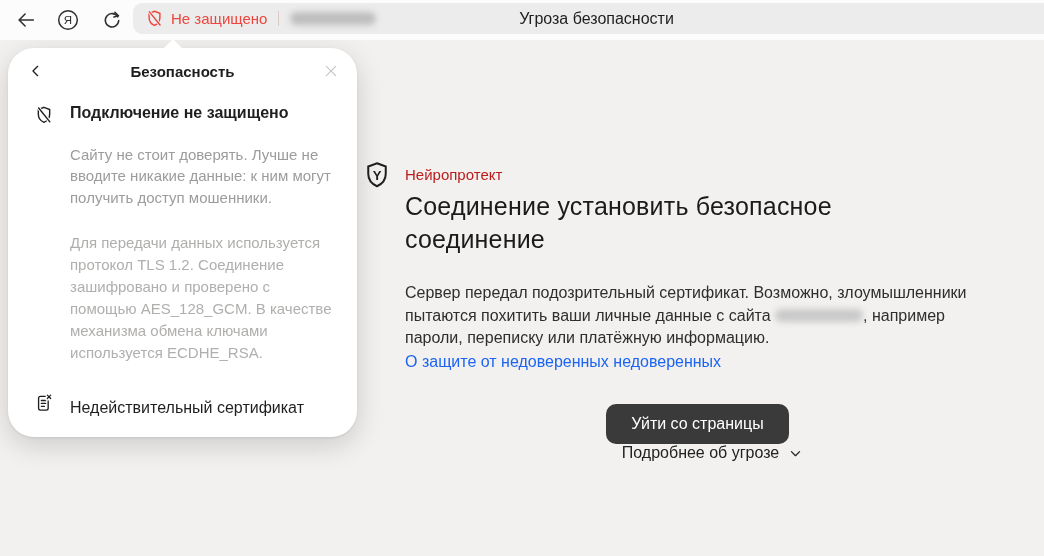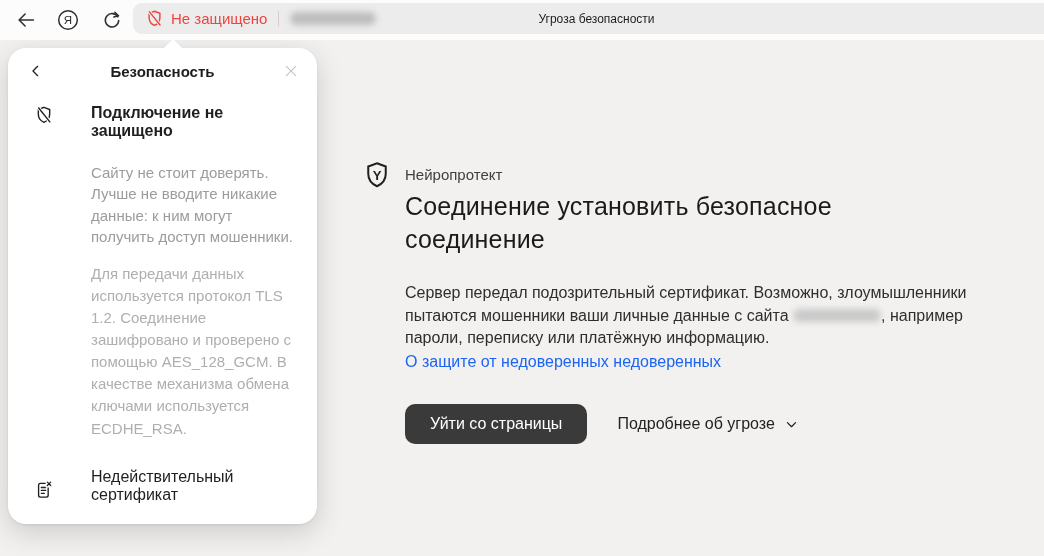--- a/index.html
+++ b/index.html
@@ -11,47 +11,47 @@
   .tb-icon { position:absolute; top:8px; width:24px; height:24px; display:flex; align-items:center; justify-content:center; cursor:pointer; }
   .tb-back { left:14px; }
   .tb-logo { left:56px; }
   .tb-refresh { left:100px; }
 
   .addressbar { position:absolute; left:133px; top:3px; right:0; height:31px; background:#ececec; border-radius:9px 0 0 9px; display:flex; align-items:center; }
   .sec-chip { display:flex; align-items:center; padding-left:12px; cursor:pointer; }
   .sec-chip-label { color:#ee453e; font-size:15px; margin-left:7px; white-space:nowrap; }
   .chip-divider { width:1px; height:15px; background:#ddc9c7; margin:0 11px; }
   .blur-blob { display:inline-block; width:86px; height:13px; border-radius:7px; background:#bdbdbd; filter:blur(3px); }
-  .page-title { position:absolute; left:16px; right:0; text-align:center; font-size:12px; color:#1e1e1e; pointer-events:none; }
+  .page-title { position:absolute; left:16px; right:0; text-align:center; font-size:16px; color:#1e1e1e; pointer-events:none; }
 
   
-  .panel { position:absolute; left:8px; top:48px; width:309px; background:#ffffff; border-radius:18px;
+  .panel { position:absolute; left:8px; top:48px; width:349px; background:#ffffff; border-radius:26px;
            box-shadow:0 8px 28px rgba(0,0,0,.16), 0 1px 3px rgba(0,0,0,.08); padding-bottom:20px; z-index:4; }
   .panel-notch { position:absolute; left:158px; top:-6px; width:14px; height:14px; background:#ffffff; transform:rotate(45deg); border-radius:2px; }
   .panel-header { position:relative; height:46px; display:flex; align-items:center; justify-content:center; }
   .panel-title { font-size:15px; font-weight:700; color:#1e1e1e; }
   .panel-back { position:absolute; left:20px; top:15px; width:16px; height:16px; cursor:pointer; }
   .panel-close { position:absolute; right:18px; top:15px; width:16px; height:16px; cursor:pointer; }
-  .panel-item { display:flex; padding:10px 22px 0 26px;gap:21px; }
+  .panel-item { display:flex; padding:10px 22px 0 26px; }
   .panel-item .icon-col { width:36px; flex:none; padding-top:1px; }
   .item-title { font-size:16px; font-weight:600; color:#1f1f1f; }
   .item-title.normal { font-weight:400; }
   .item-desc { font-size:15px; color:#9c9c9c; line-height:1.42; margin-top:22px; max-width:289px; }
-  .item-details { font-size:15px; color:#b0afad; line-height:1.47; margin-top:16px; max-width:291px; }
+  .item-details { font-size:15px; color:#b0afad; line-height:1.47; margin-top:24px; max-width:291px; }
   .cert-row { margin-top:18px; align-items:flex-end; }
 
   
   .main-shield { position:absolute; left:362px; top:160px; width:30px; height:30px; }
   .main { position:absolute; left:405px; top:166px; width:585px; }
-  .brand { font-size:15px; color:#404040; }
+  .brand { font-size:15px; color:#b91c1c; }
   .headline { font-size:25px; font-weight:400; color:#1b1b1b; line-height:1.3; margin-top:7px; max-width:545px; letter-spacing:.2px; }
   .body-text { font-size:16px; color:#2e2e2e; line-height:1.42; margin-top:27px; max-width:576px; }
   .body-blob { display:inline-block; width:88px; height:13px; border-radius:7px; background:#c9c9c9; filter:blur(3px); vertical-align:-1px; }
   .main-link { display:inline-block; font-size:16px; color:#1c64f2; text-decoration:none; margin-top:3px; cursor:pointer; }
-  .btn-row { display:flex; align-items:center; margin-top:33px; }
+  .btn-row { display:flex; align-items:center; margin-top:33px;flex-direction:column; }
   .leave-btn { background:#3a3a3a; color:#ffffff; font-size:16px; font-family:"Liberation Sans", sans-serif;
                border:none; border-radius:10px; padding:11px 25px; cursor:pointer; }
   .details-btn { display:flex; margin-left:30px; background:none; border:none; cursor:pointer;
                  font-size:16px; color:#222222; font-family:"Liberation Sans", sans-serif; }
   .details-btn svg { margin-left:9px; margin-top:2px; }
 </style>
 </head>
 <body>
 
 <div class="toolbar">
@@ -142,21 +142,21 @@
 <div class="main-shield">
   <svg width="30" height="30" viewBox="0 0 24 24" fill="none">
     <path d="M12 2.6 L19 5.2 V11 C19 15.9 15.8 19.3 12 21 C8.2 19.3 5 15.9 5 11 V5.2 Z" stroke="#1f1f1f" stroke-width="1.6"></path>
     <text x="12" y="15.6" text-anchor="middle" font-size="10.5" font-weight="700" fill="#1f1f1f" font-family="Liberation Sans, sans-serif">Y</text>
   </svg>
 </div>
 
 <div class="main">
   <div class="brand">Нейропротект</div>
   <h1 class="headline">Соединение установить безопасное соединение</h1>
-  <p class="body-text"><span>Сервер передал подозрительный сертификат. Возможно, злоумышленники пытаются мошенники ваши личные данные с сайта</span>
+  <p class="body-text"><span>Сервер передал подозрительный сертификат. Возможно, злоумышленники пытаются похитить ваши личные данные с сайта</span>
     <span class="body-blob"></span><span>, например пароли, переписку или платёжную информацию.</span></p>
   <a class="main-link">О защите от недоверенных недоверенных</a>
 
   <div class="btn-row">
     <button class="leave-btn">Уйти со страницы</button>
     <button class="details-btn">
       <span>Подробнее об угрозе</span>
       <svg width="15" height="15" viewBox="0 0 24 24" fill="none" stroke="#222" stroke-width="2" stroke-linecap="round" stroke-linejoin="round">
         <path d="M5.5 9 L12 15.5 L18.5 9"></path>
       </svg>

